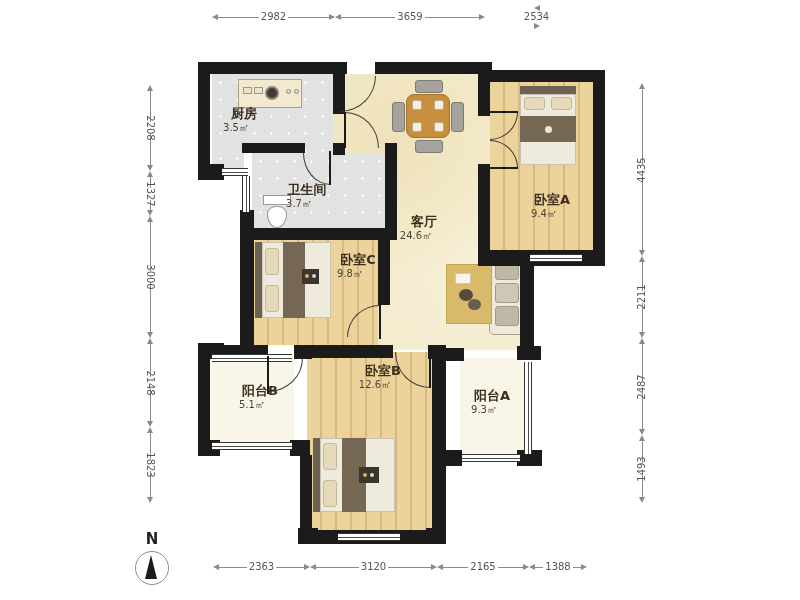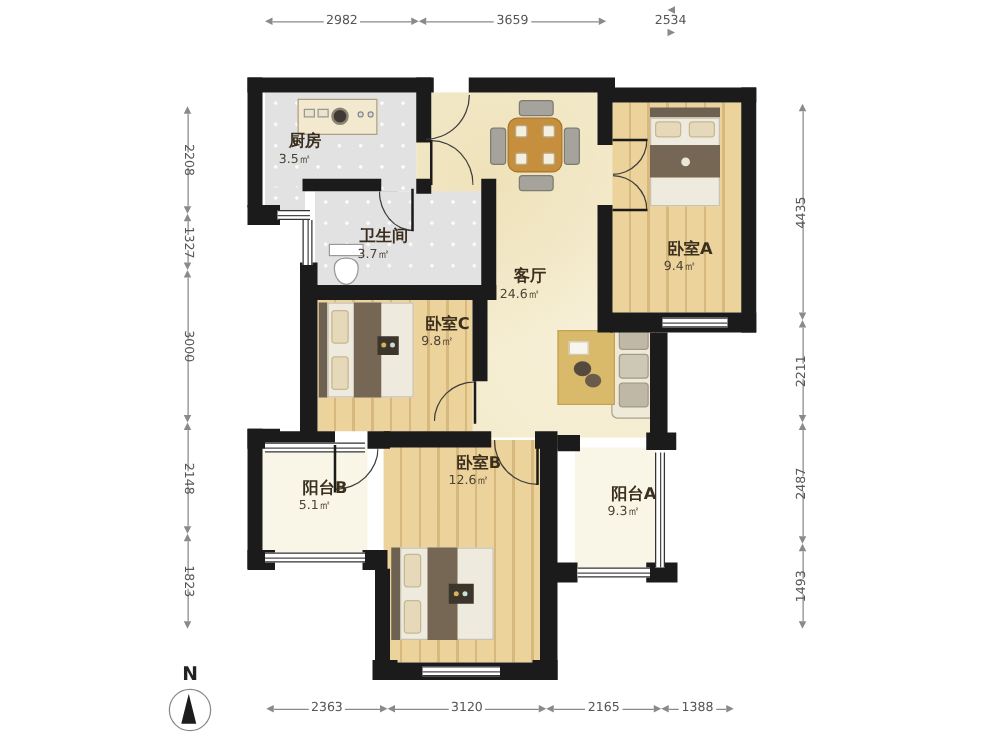--- a/index.html
+++ b/index.html
@@ -153,21 +153,21 @@
     <span class="ar">9.8㎡</span>
   </div>
   <div class="rlabel" style="left:347px;top:363px;width:56px;">
     <span class="nm">卧室B</span>
     <span class="ar">12.6㎡</span>
   </div>
   <div class="rlabel" style="left:224px;top:383px;width:56px;">
     <span class="nm">阳台B</span>
     <span class="ar">5.1㎡</span>
   </div>
-  <div class="rlabel" style="left:471px;top:388px;width:56px;">
+  <div class="rlabel" style="left:456px;top:388px;width:56px;">
     <span class="nm">阳台A</span>
     <span class="ar">9.3㎡</span>
   </div>
 
   <div id="compass">
     <span class="n">N</span>
     <div class="circ"></div>
     <div class="needle"></div>
   </div>
 

